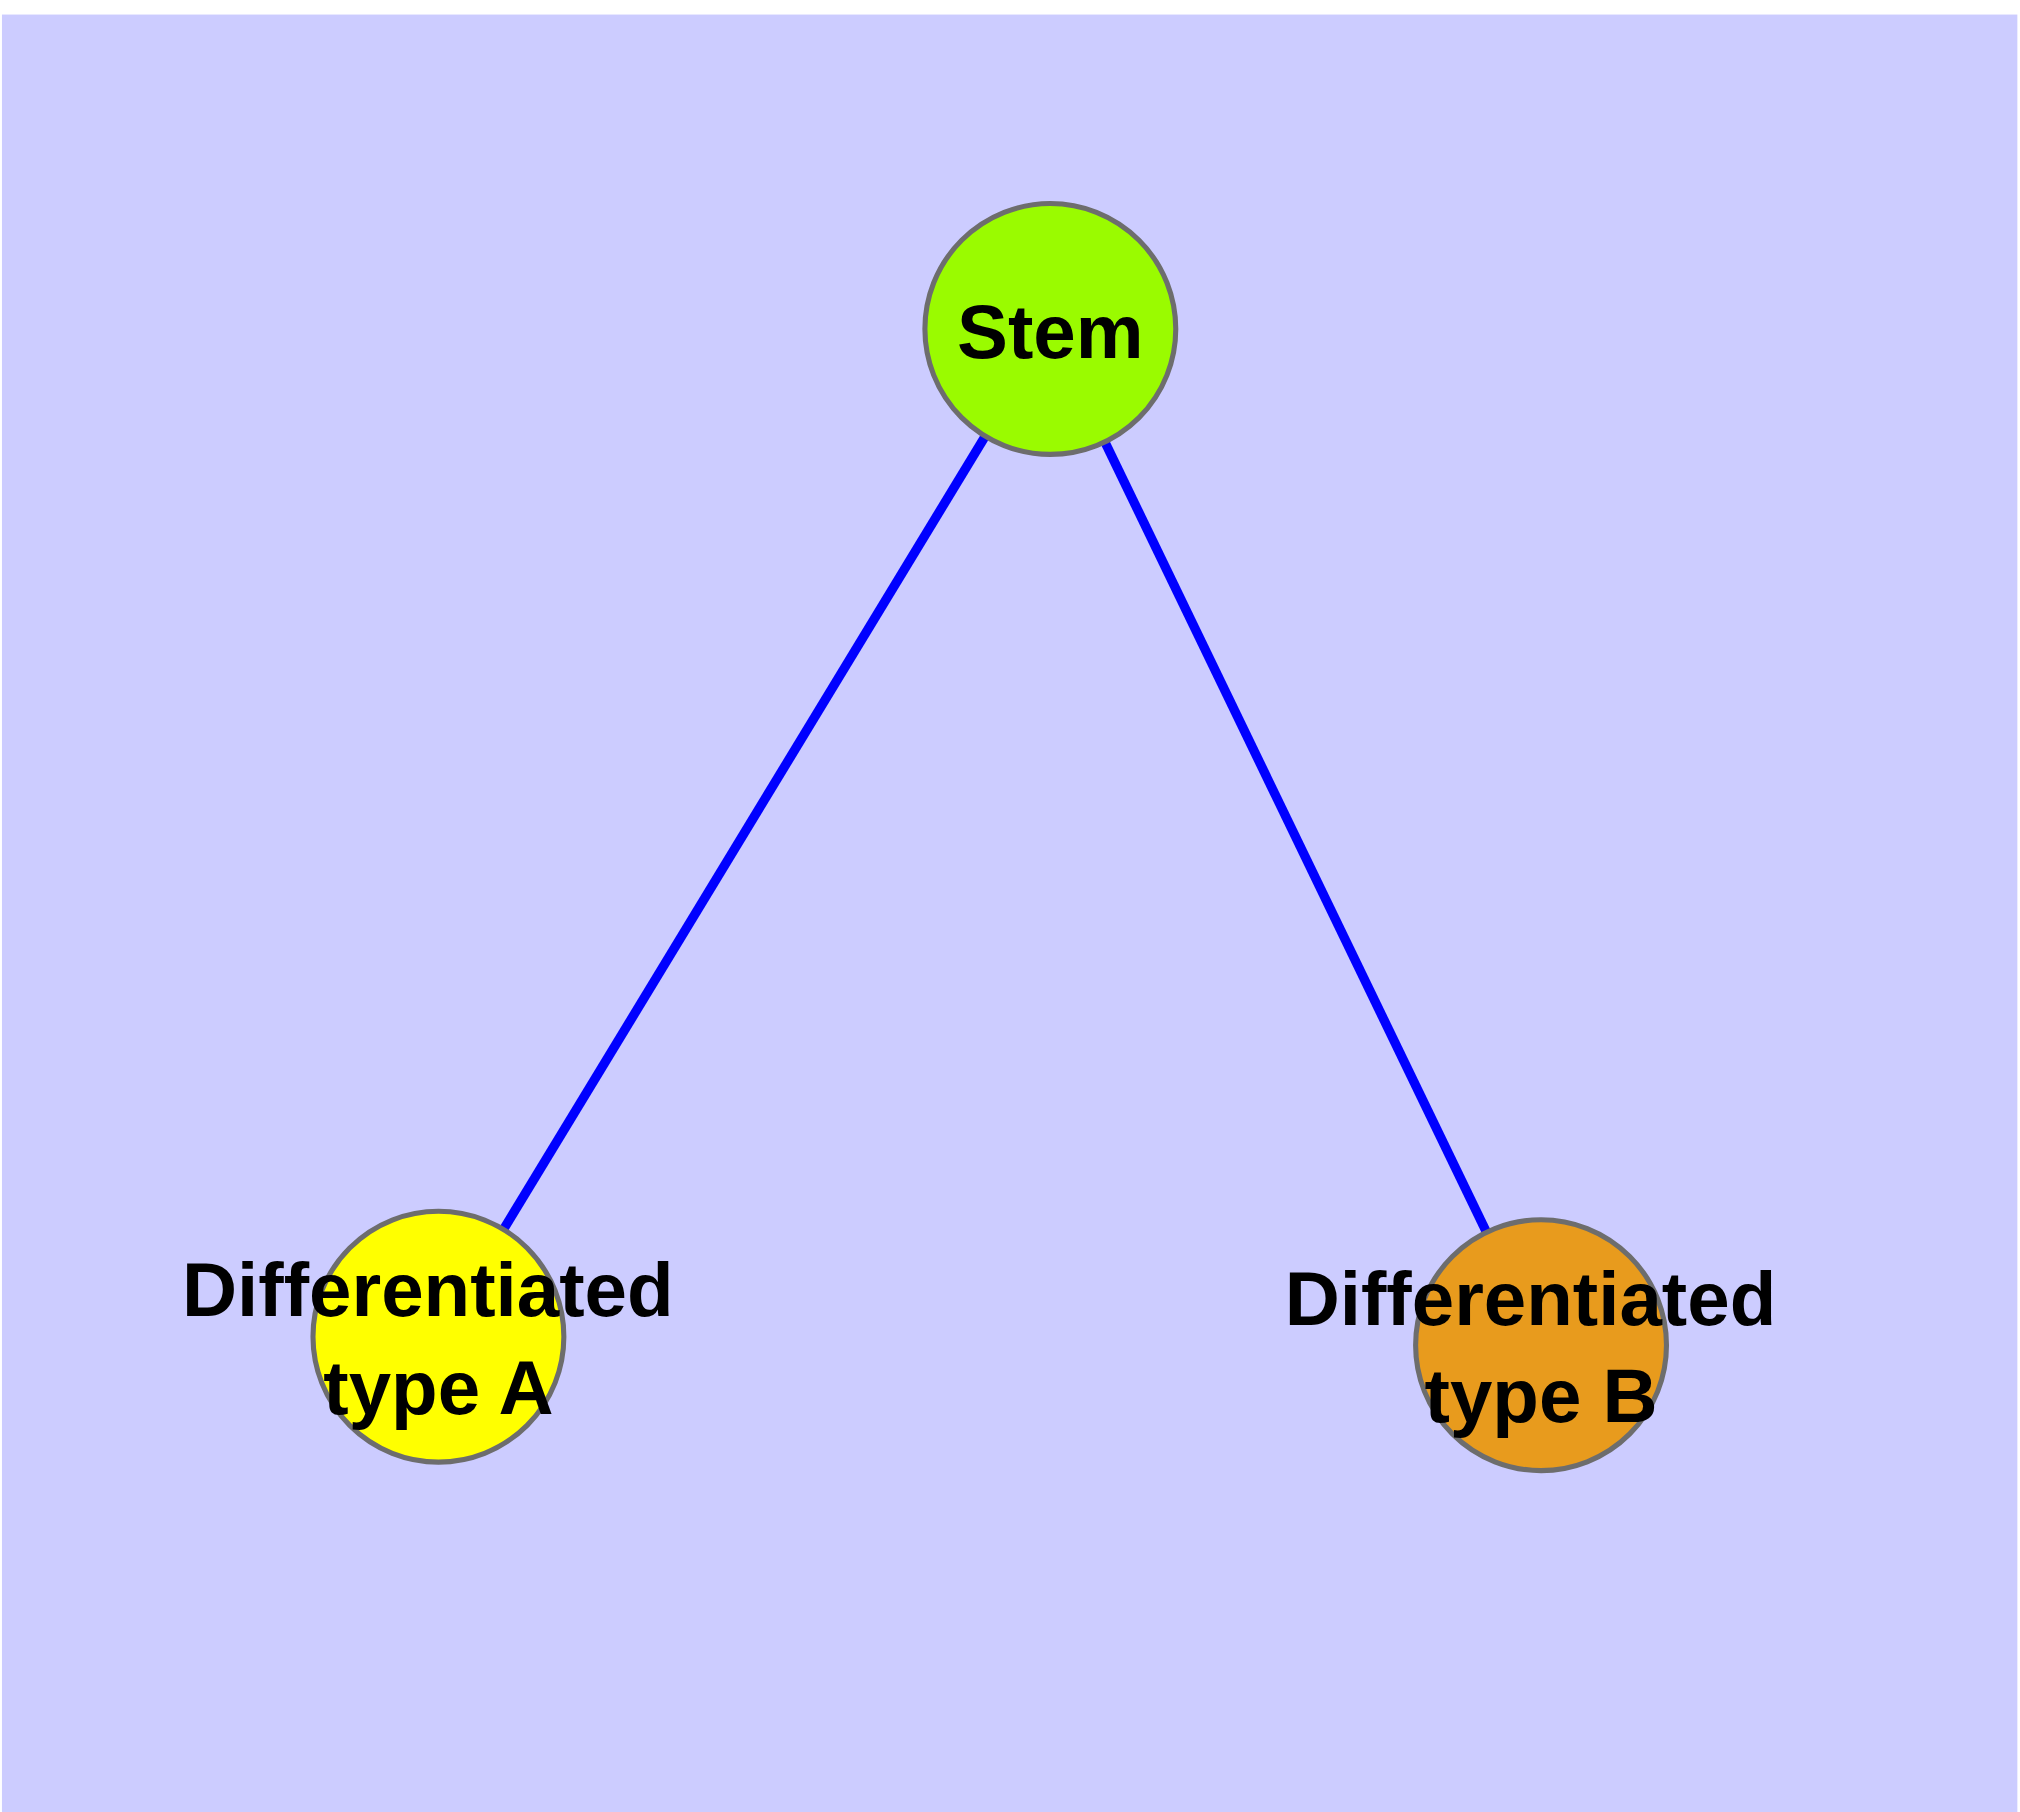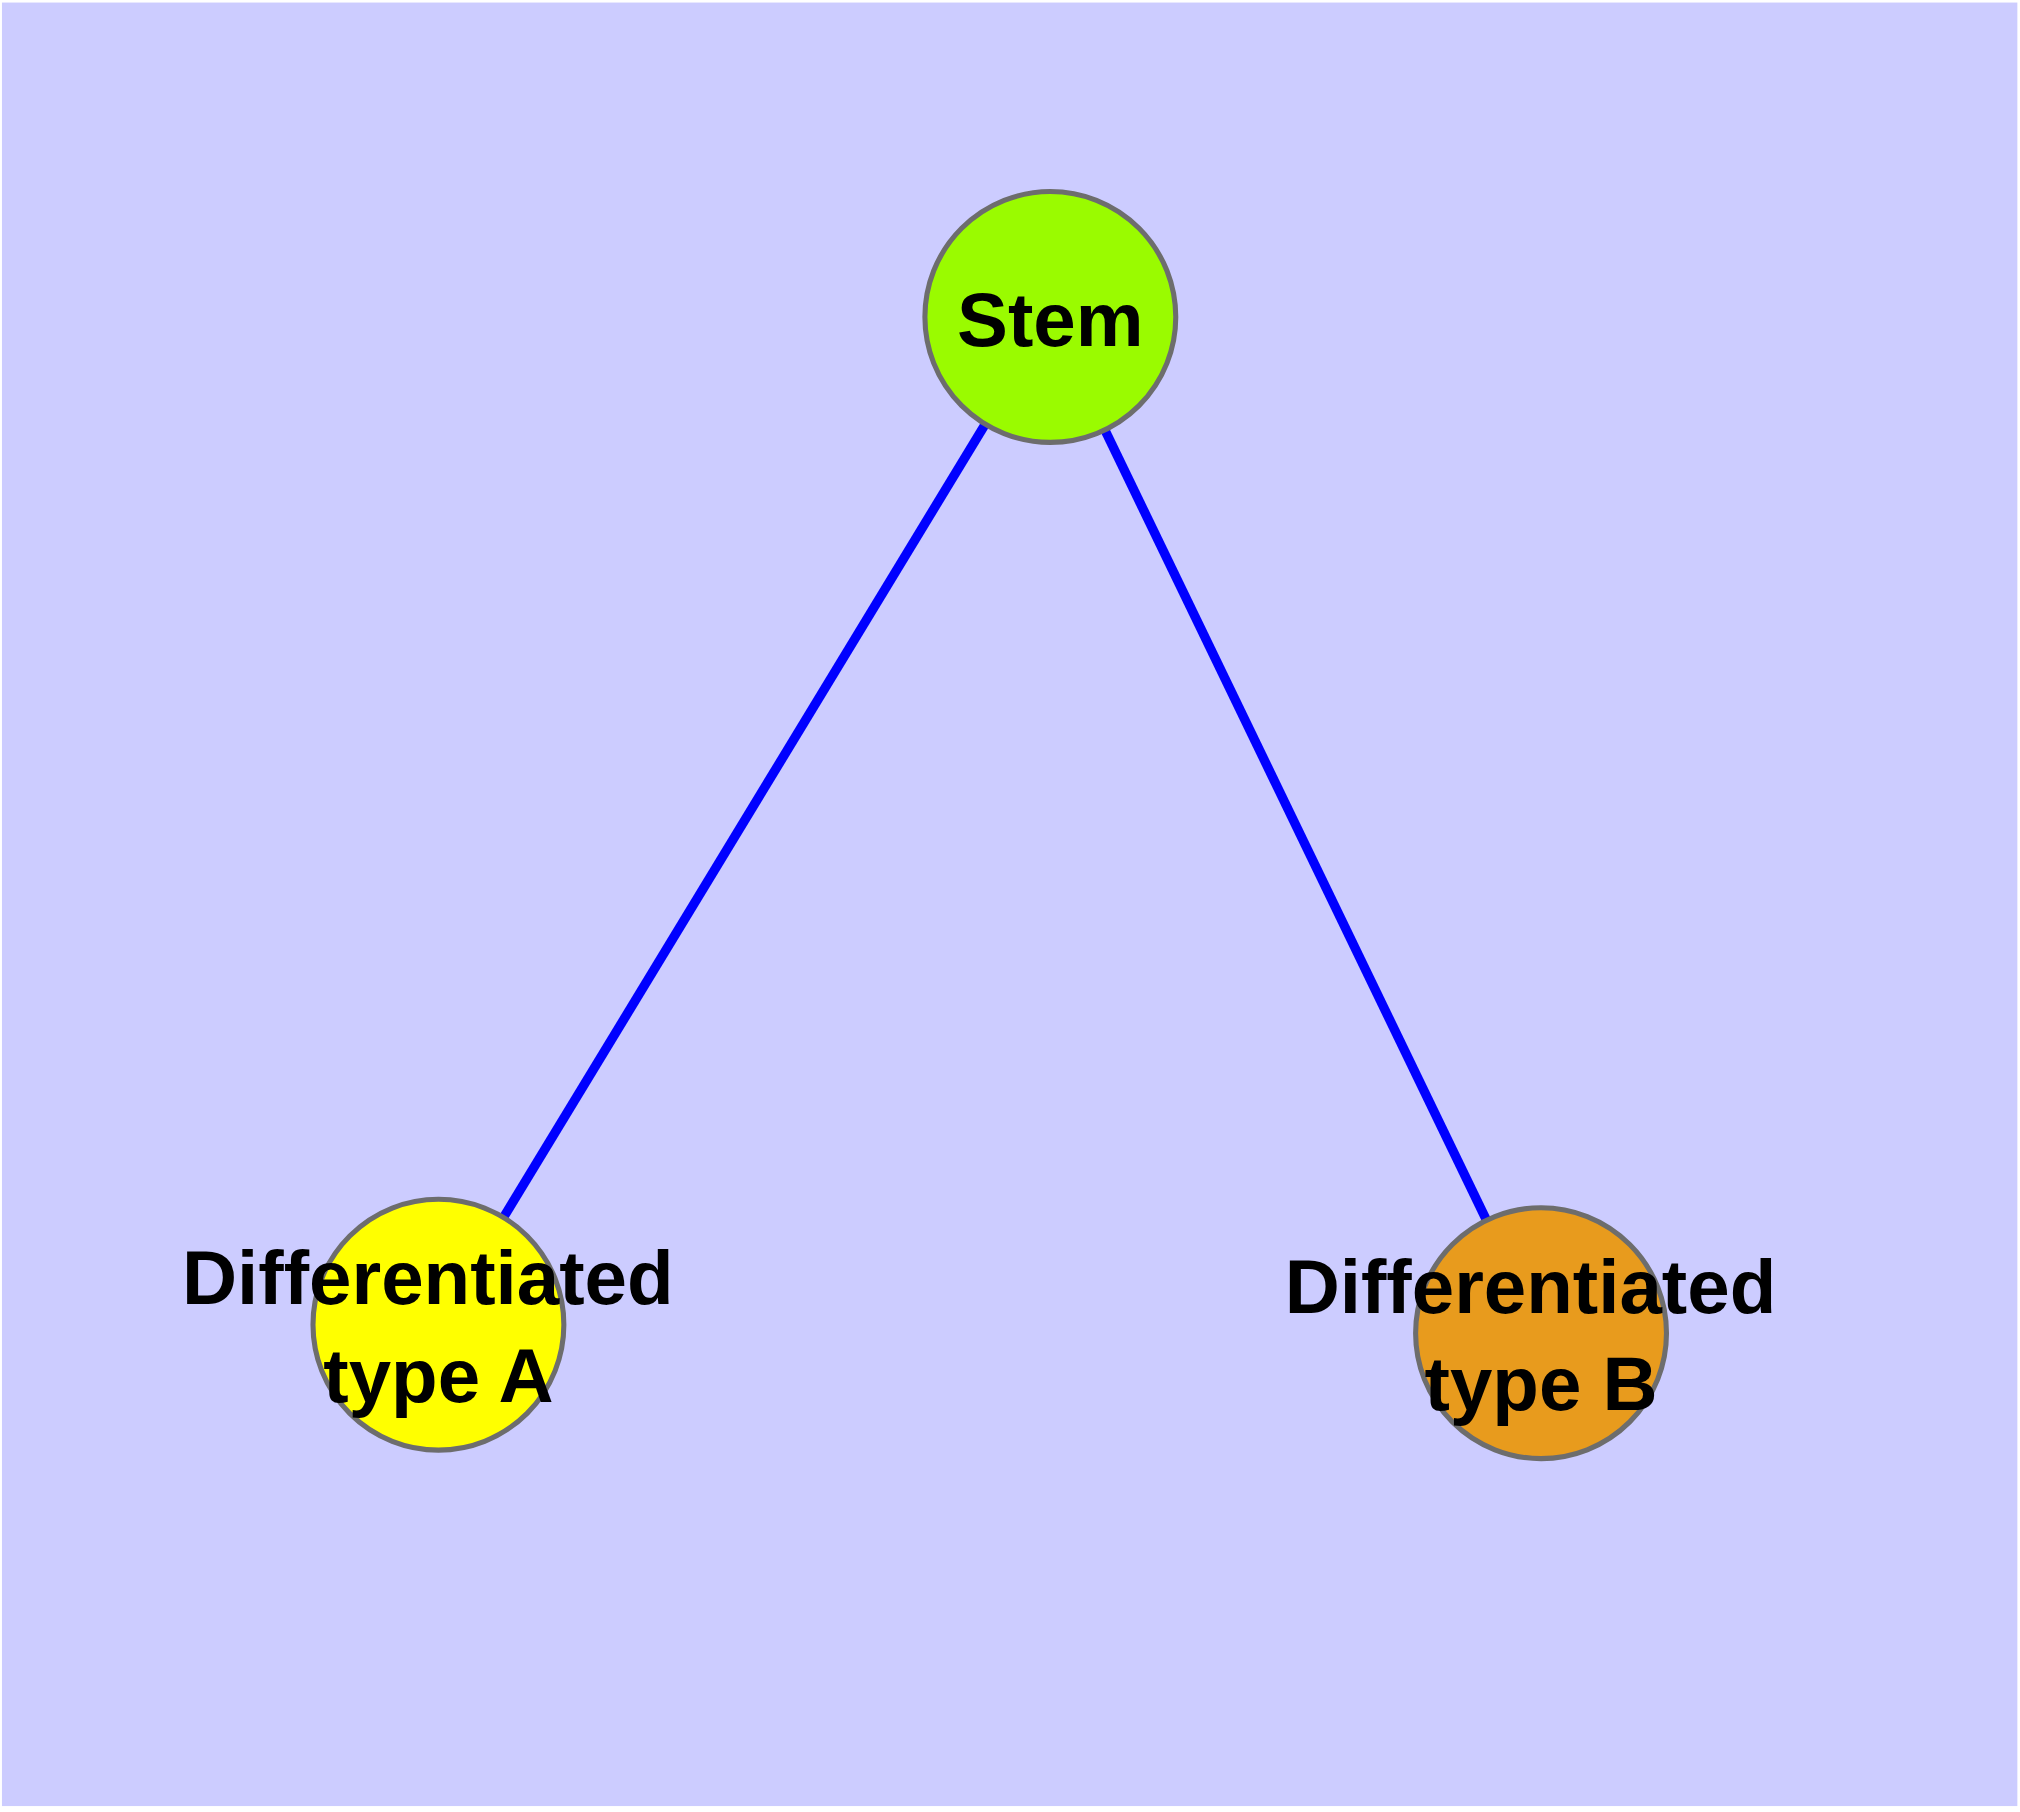--- a/index.html
+++ b/index.html
@@ -7,21 +7,21 @@
     padding: 0;
     width: 2021px;
     height: 1812px;
     background: #ffffff;
     overflow: hidden;
     font-family: "Liberation Sans", sans-serif;
   }
   .diagram-wrap {
     position: absolute;
     left: 0;
-    top: 0;
+    top: 12px;
     width: 2021px;
     height: 1766px;
   }
   svg.graph {
     display: block;
     width: 2021px;
     height: 1812px;
   }
   .node-label {
     font-family: "Liberation Sans", "DejaVu Sans", sans-serif;

